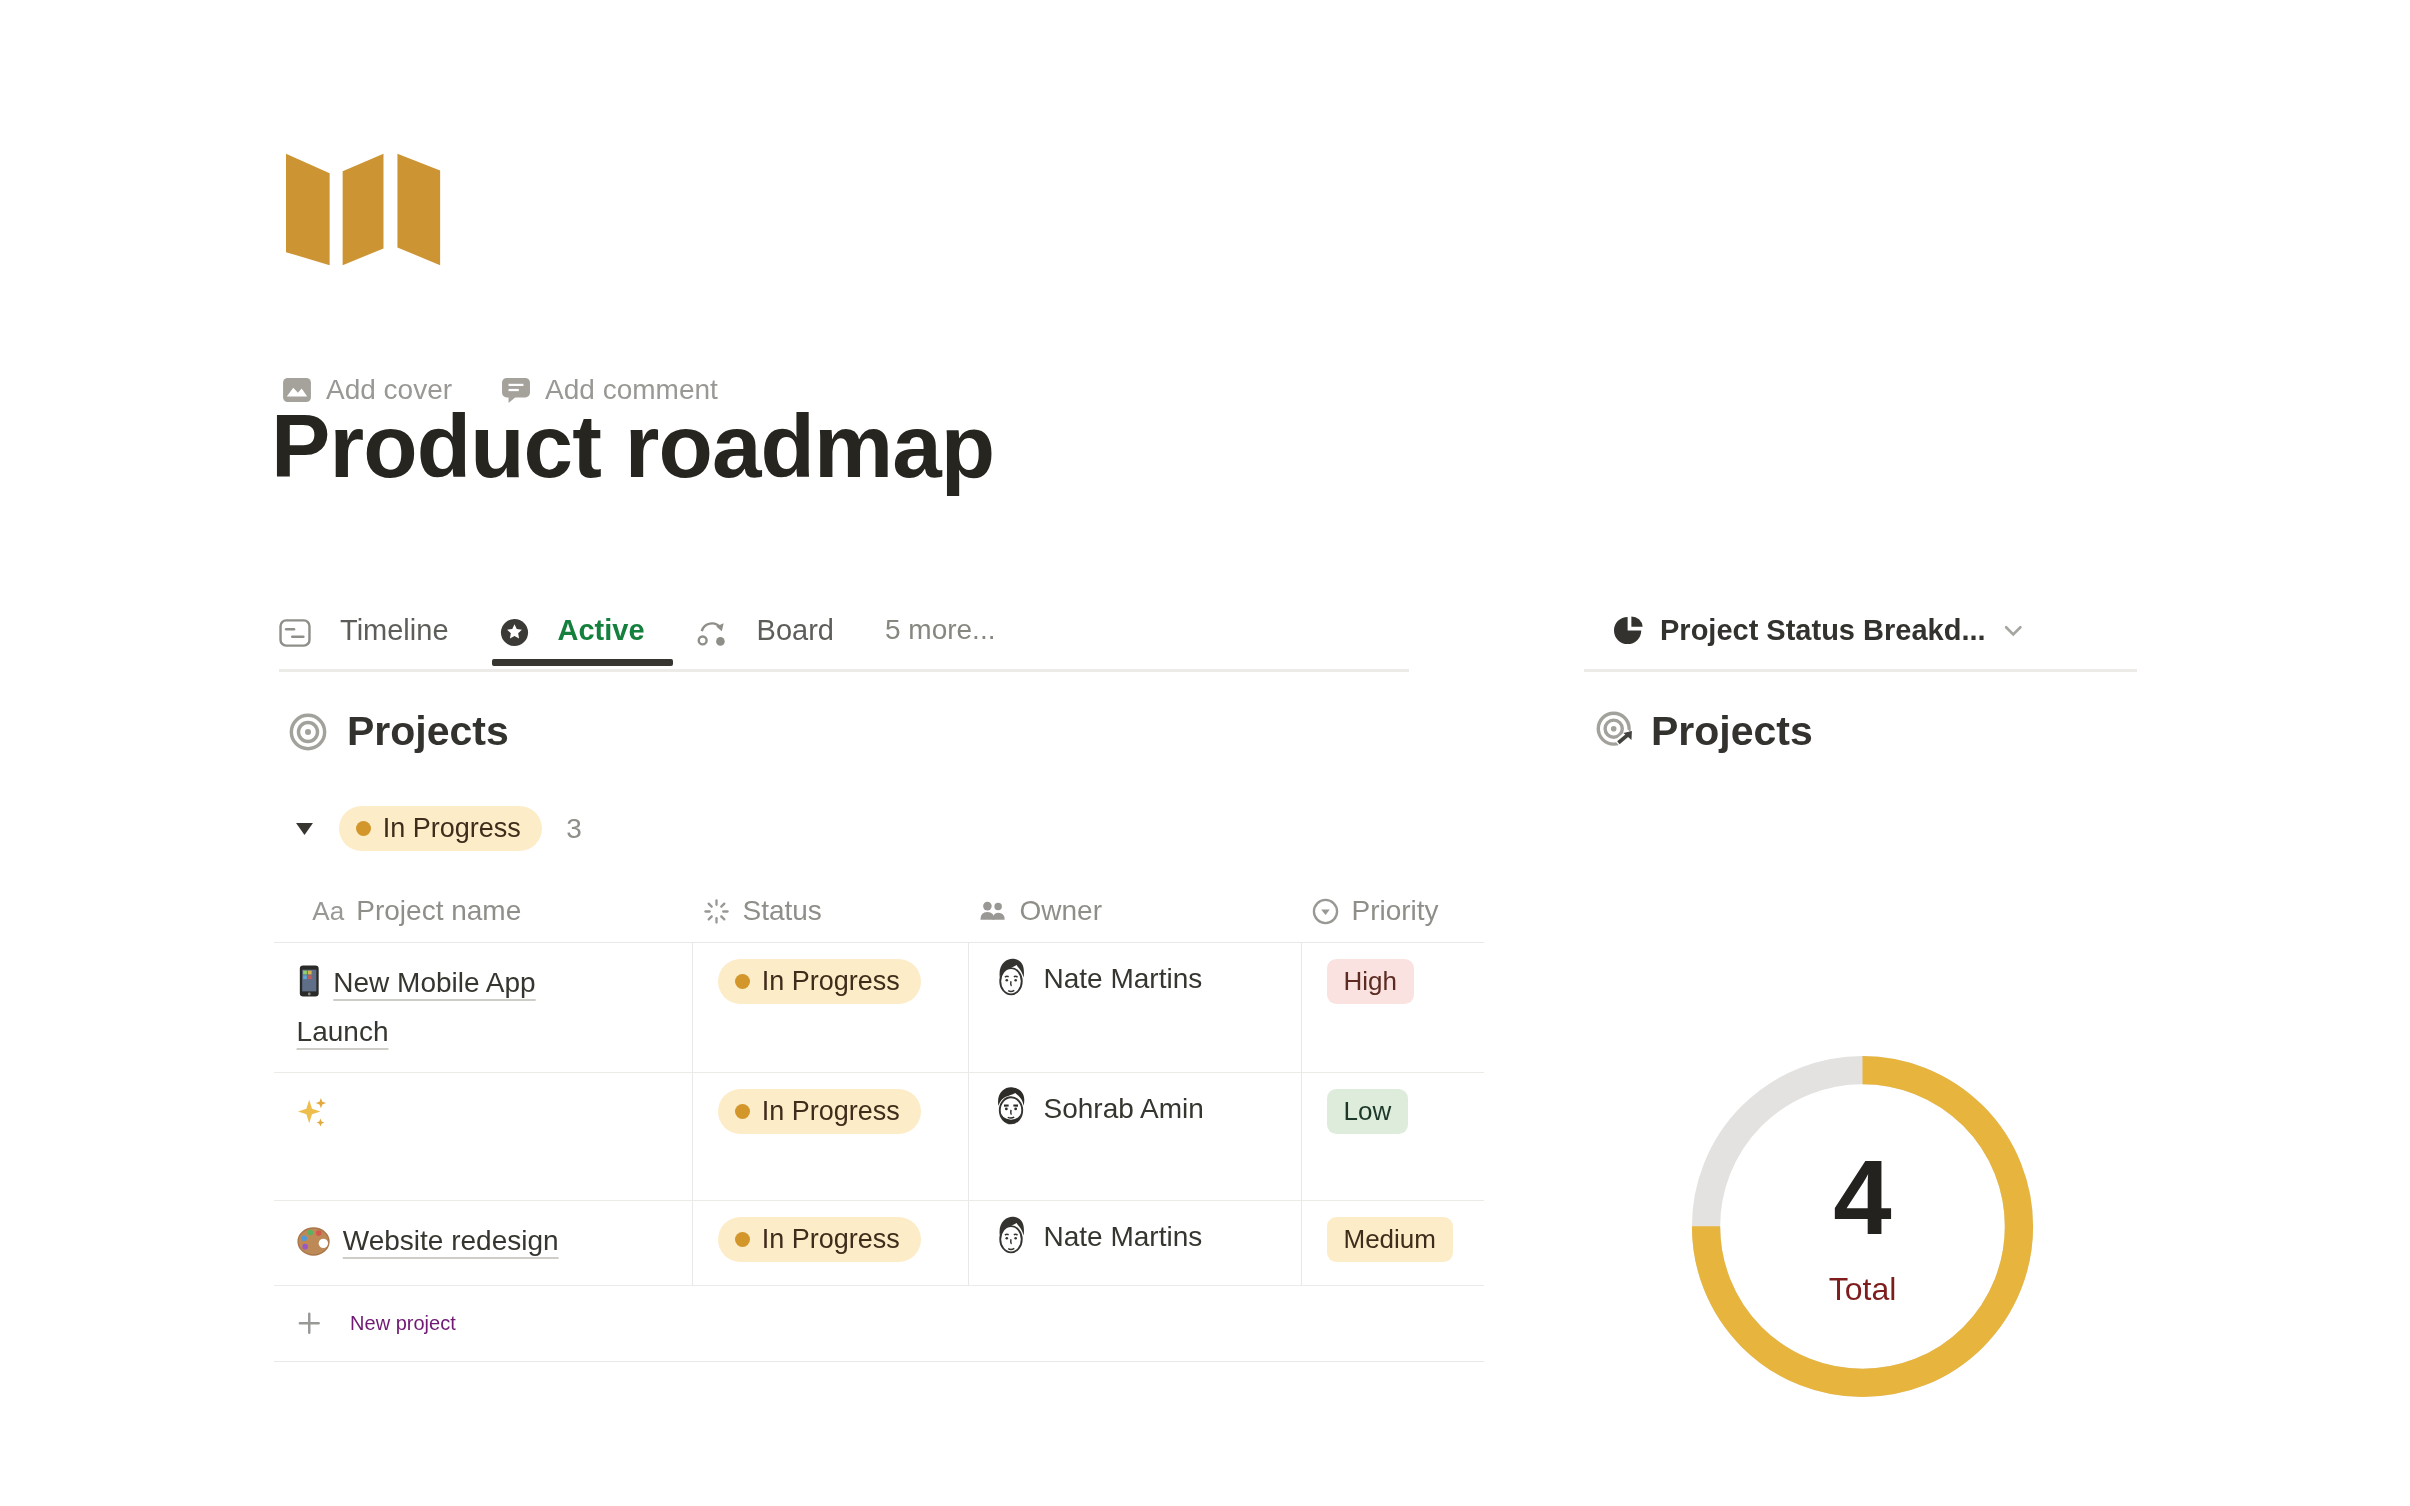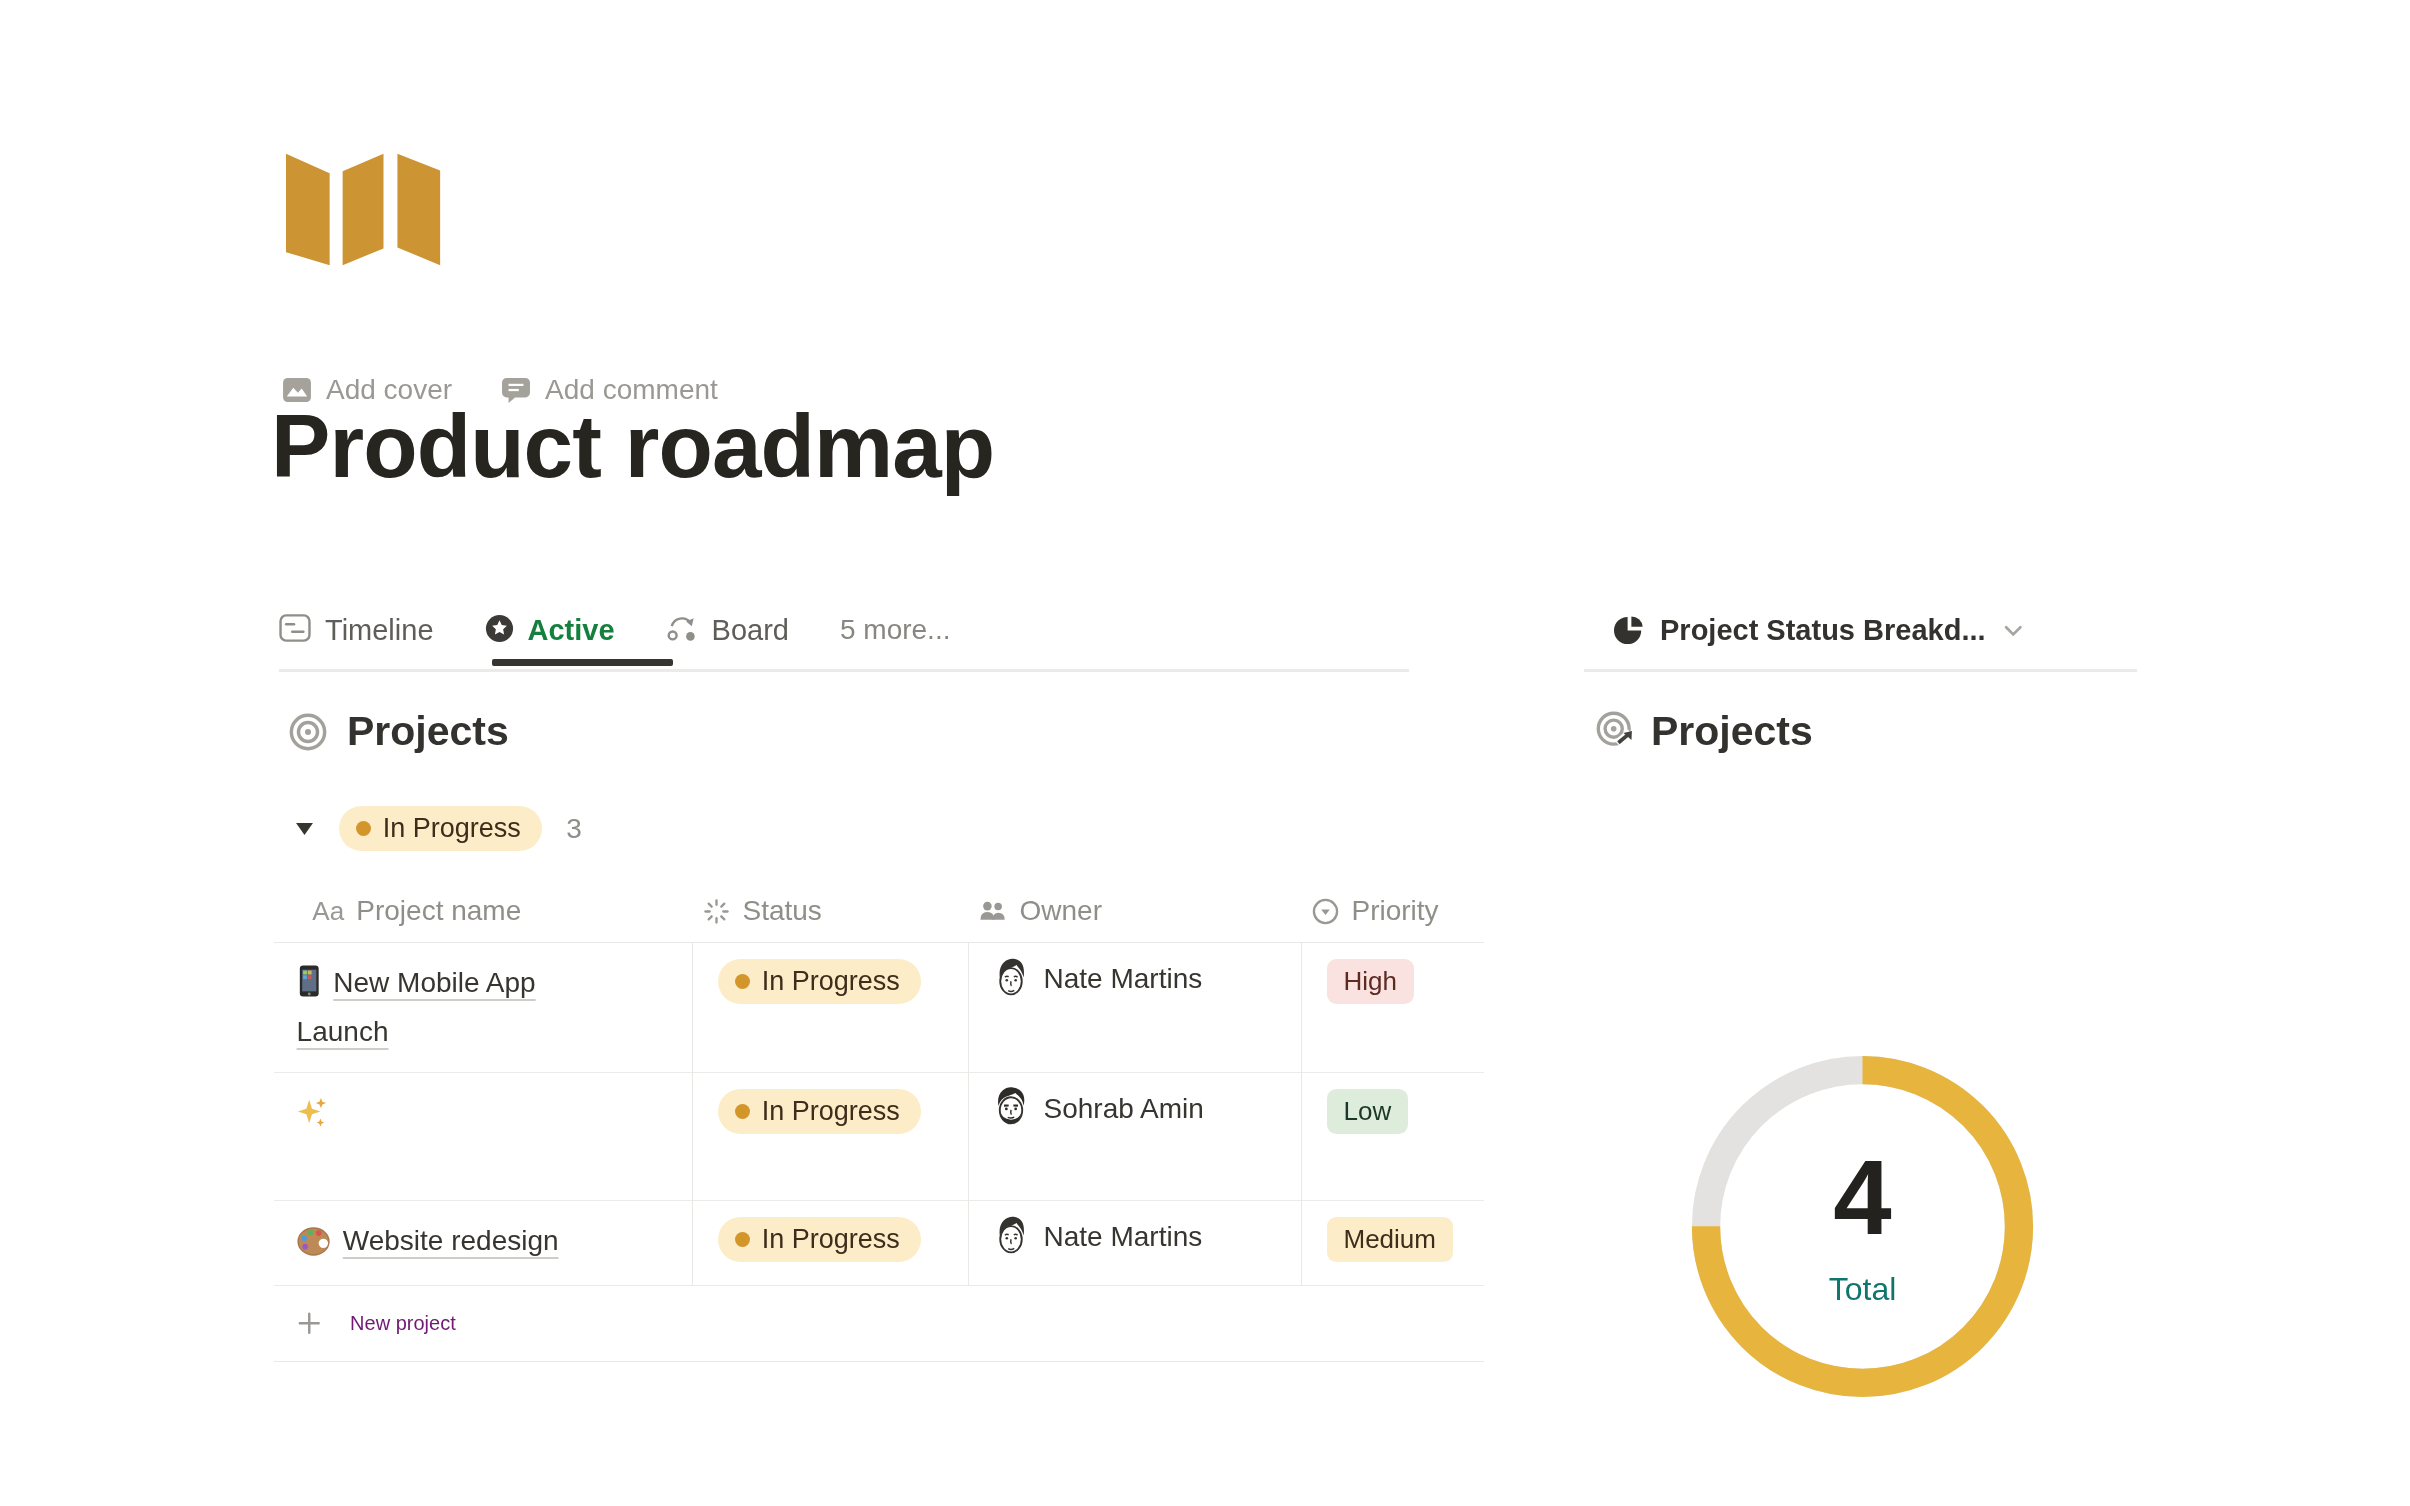--- a/index.html
+++ b/index.html
@@ -8,21 +8,21 @@
   .page { position:relative; width:2411px; height:1507px; background:#fff; overflow:hidden; }
 
   
   .page-icon { position:absolute; left:286px; top:149px; width:156px; height:119px; }
   .page-actions { position:absolute; left:282px; top:330px; display:flex; gap:49px; align-items:center;margin-top:44px; }
   .action-btn { display:flex; align-items:center; gap:14px; color:#9A9894; font-size:28px; cursor:pointer; }
   .page-title { position:absolute; left:271px; top:395px; font-size:89px; font-weight:700; letter-spacing:-0.9px; color:#26251F; }
 
   
   .tabbar { position:absolute; left:279px; top:599px; height:62px; display:flex; align-items:center; gap:51px; }
-  .tab { display:flex; align-items:flex-start; gap:14px; font-size:29px; font-weight:500; color:#5E5D59; cursor:pointer; }
+  .tab { display:flex; align-items:flex-end; gap:29px; font-size:29px; font-weight:500; color:#5E5D59; cursor:pointer; }
   .tab.active { color:#15803d; font-weight:700; }
   .tab-more { font-size:28px; font-weight:400; color:#87867F; cursor:pointer; }
   .active-underline { position:absolute; left:492px; top:659px; width:181px; height:6.6px; background:#37352F; border-radius:1.9px; }
   .rule { position:absolute; height:2.8px; background:#ECEBE8; top:669px; }
   .rule-left { left:279px; width:1130px; }
   .rule-right { left:1584px; width:553px; }
   .view-switcher { position:absolute; left:1614px; top:599px; height:62px; display:flex; align-items:center; gap:15px; cursor:pointer; }
   .view-switcher .vs-title { font-size:29px; font-weight:700; color:#33322E; }
 
   
@@ -60,21 +60,21 @@
   .owner-cell .owner-name { line-height:45px; }
   .status-cell,.prio-cell { padding-top:16px; }
   .new-row { grid-column:1 / -1; height:76px; display:flex; align-items:center; gap:29px; padding-left:22.6px;
              color:#701a75; font-size:20px; border-bottom:1.9px solid #E9E8E6; cursor:pointer; }
 
   
   .donut-wrap { position:absolute; left:1674px; top:1038px; width:377px; height:377px; }
   .donut-center { position:absolute; left:1674px; top:1038px; width:377px; height:377px;
                   display:flex; flex-direction:column; align-items:center; justify-content:center; }
   .donut-value { font-size:105px; font-weight:600; color:#23221F; line-height:105px; }
-  .donut-label { font-size:32px; color:#0f766e; margin-top:21px; }
+  .donut-label { font-size:32px; color:#7f1d1d; margin-top:21px; }
 
   svg { display:block; }
 </style>
 </head>
 <body>
 
 <div class="page">
 
   <svg class="page-icon" viewBox="0 0 168 124">
     <polygon points="0,3 47,24 47,123 0,109" fill="#CC9433"></polygon>

